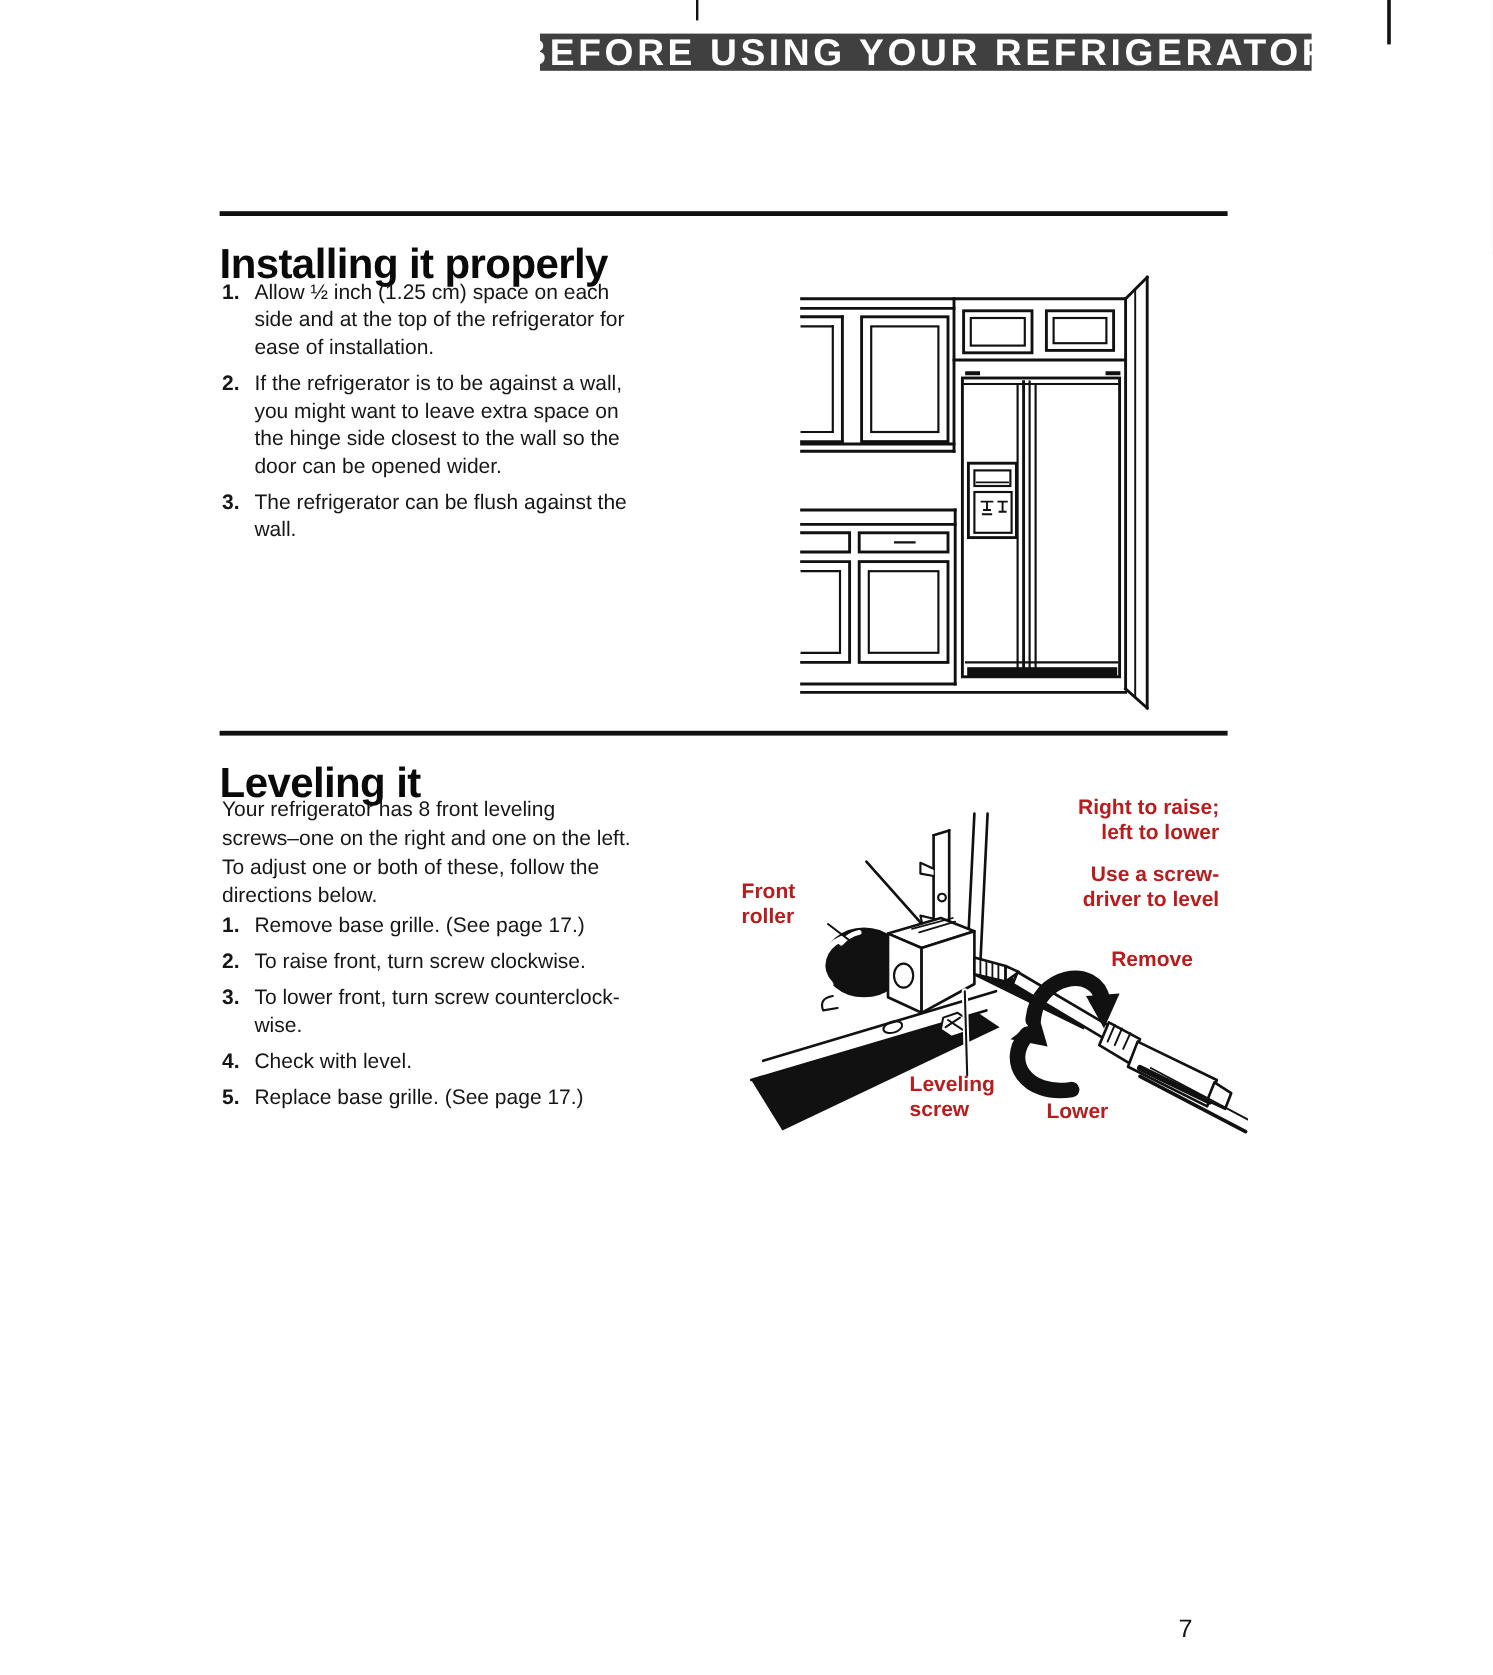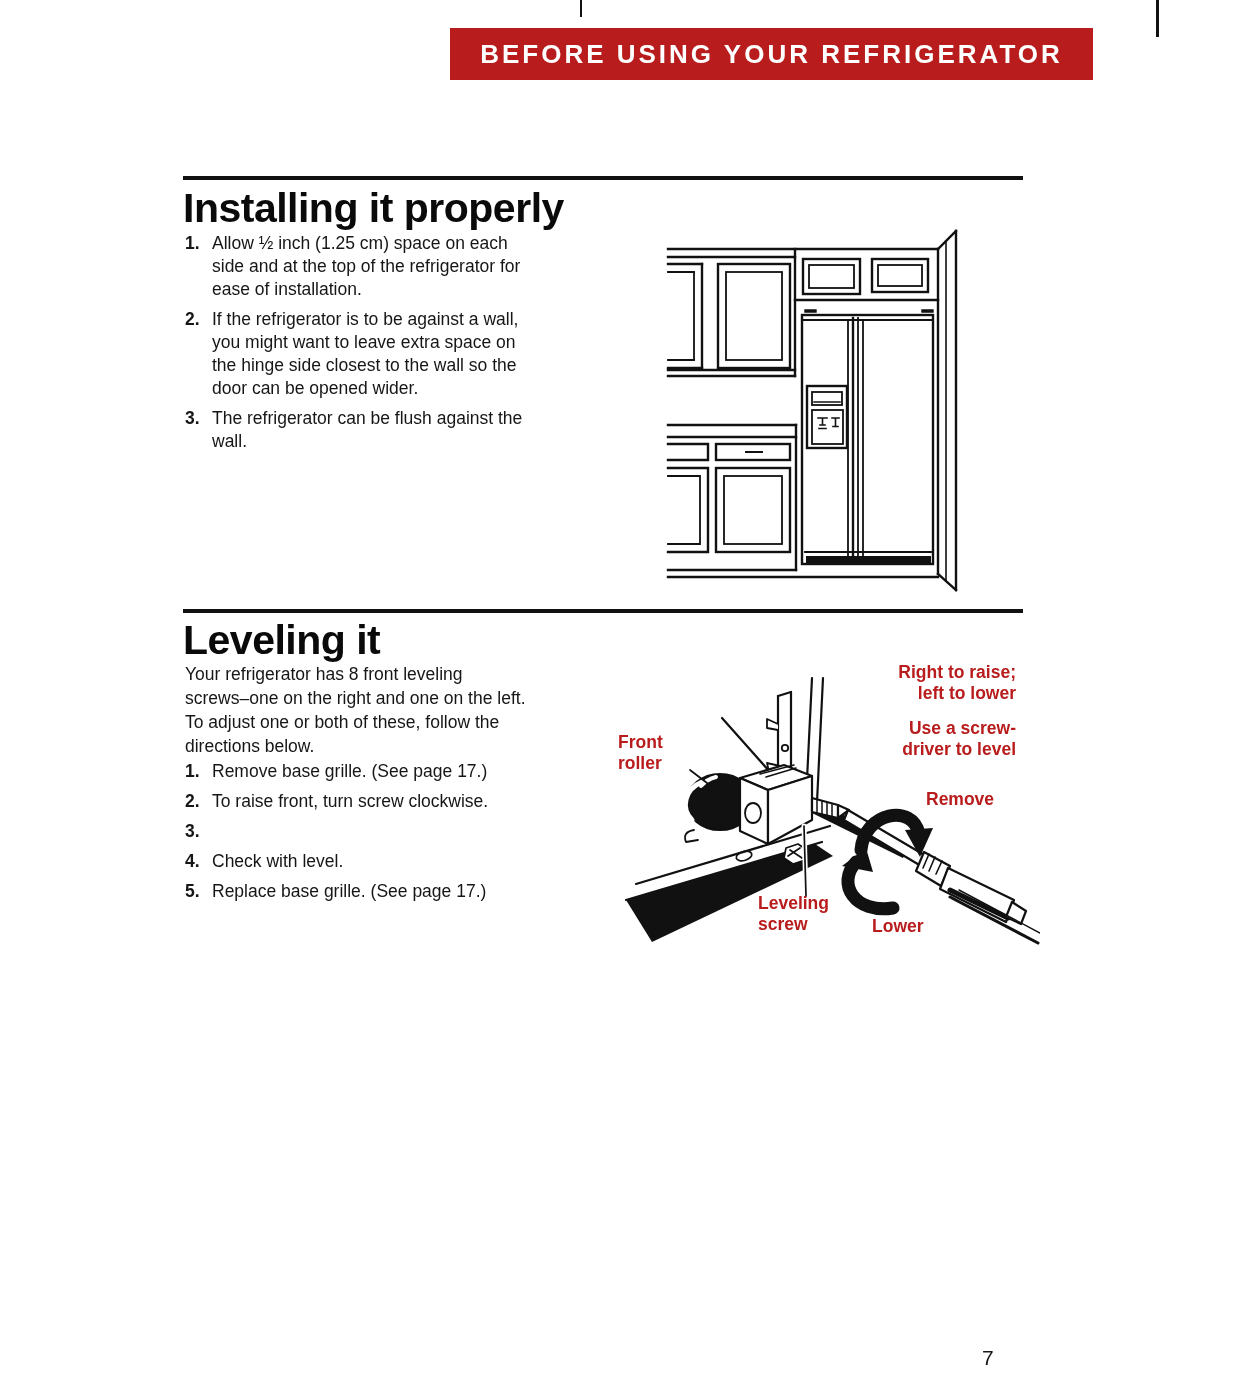--- a/index.html
+++ b/index.html
@@ -4,28 +4,28 @@
 <style>
   * { margin:0; padding:0; box-sizing:border-box; }
   html,body { background:#e8e8e8; }
   .page {
     position:relative; width:1244px; height:1396px; margin:0 auto;
     background:#ffffff; color:#111;
     font-family:"Liberation Sans", sans-serif; overflow:hidden;
   }
   .tick { position:absolute; background:#111; }
   .banner {
-    position:absolute; left:450px; top:28px; width:643px; height:52px;
-    background:#b91c1c; color:#fff; display:flex; align-items:center; justify-content:center;
-    font-weight:bold; font-size:26px; letter-spacing:3px; white-space:nowrap;
+    position:absolute; left:450px; top:28px; width:643px; height:31px;
+    background:#404040; color:#fff; display:flex; align-items:center; justify-content:center;
+    font-weight:bold; font-size:31px; letter-spacing:3px; white-space:nowrap;
   }
   .rule { position:absolute; left:183px; width:840px; height:4px; background:#111; }
   .sec-heading {
-    position:absolute; left:183px; font-size:41px; font-weight:bold;
-    letter-spacing:-0.5px; color:#0a0a0a;
+    position:absolute; left:183px; font-size:35px; font-weight:bold;
+    letter-spacing:-0.5px; color:#0a0a0a;margin-top:16px;
   }
   .steps {
     position:absolute; left:185px; display:flex; flex-direction:column; gap:7px;
     font-size:17.5px; line-height:23px; color:#161616;
   }
   .step { display:flex; }
   .step .num { font-weight:bold; width:27px; flex:none; }
   .step .txt { white-space:pre-line; }
   .para {
     position:absolute; left:185px; font-size:17.5px; line-height:24px;
@@ -151,20 +151,22 @@
     <div class="step">
       <span class="num">1.</span>
       <span class="txt">Remove base grille. (See page 17.)</span>
     </div>
     <div class="step">
       <span class="num">2.</span>
       <span class="txt">To raise front, turn screw clockwise.</span>
     </div>
     <div class="step">
       <span class="num">3.</span>
+      <span class="txt">To lower front, turn screw counterclock-
+wise.</span>
     </div>
     <div class="step">
       <span class="num">4.</span>
       <span class="txt">Check with level.</span>
     </div>
     <div class="step">
       <span class="num">5.</span>
       <span class="txt">Replace base grille. (See page 17.)</span>
     </div>
   </div>

